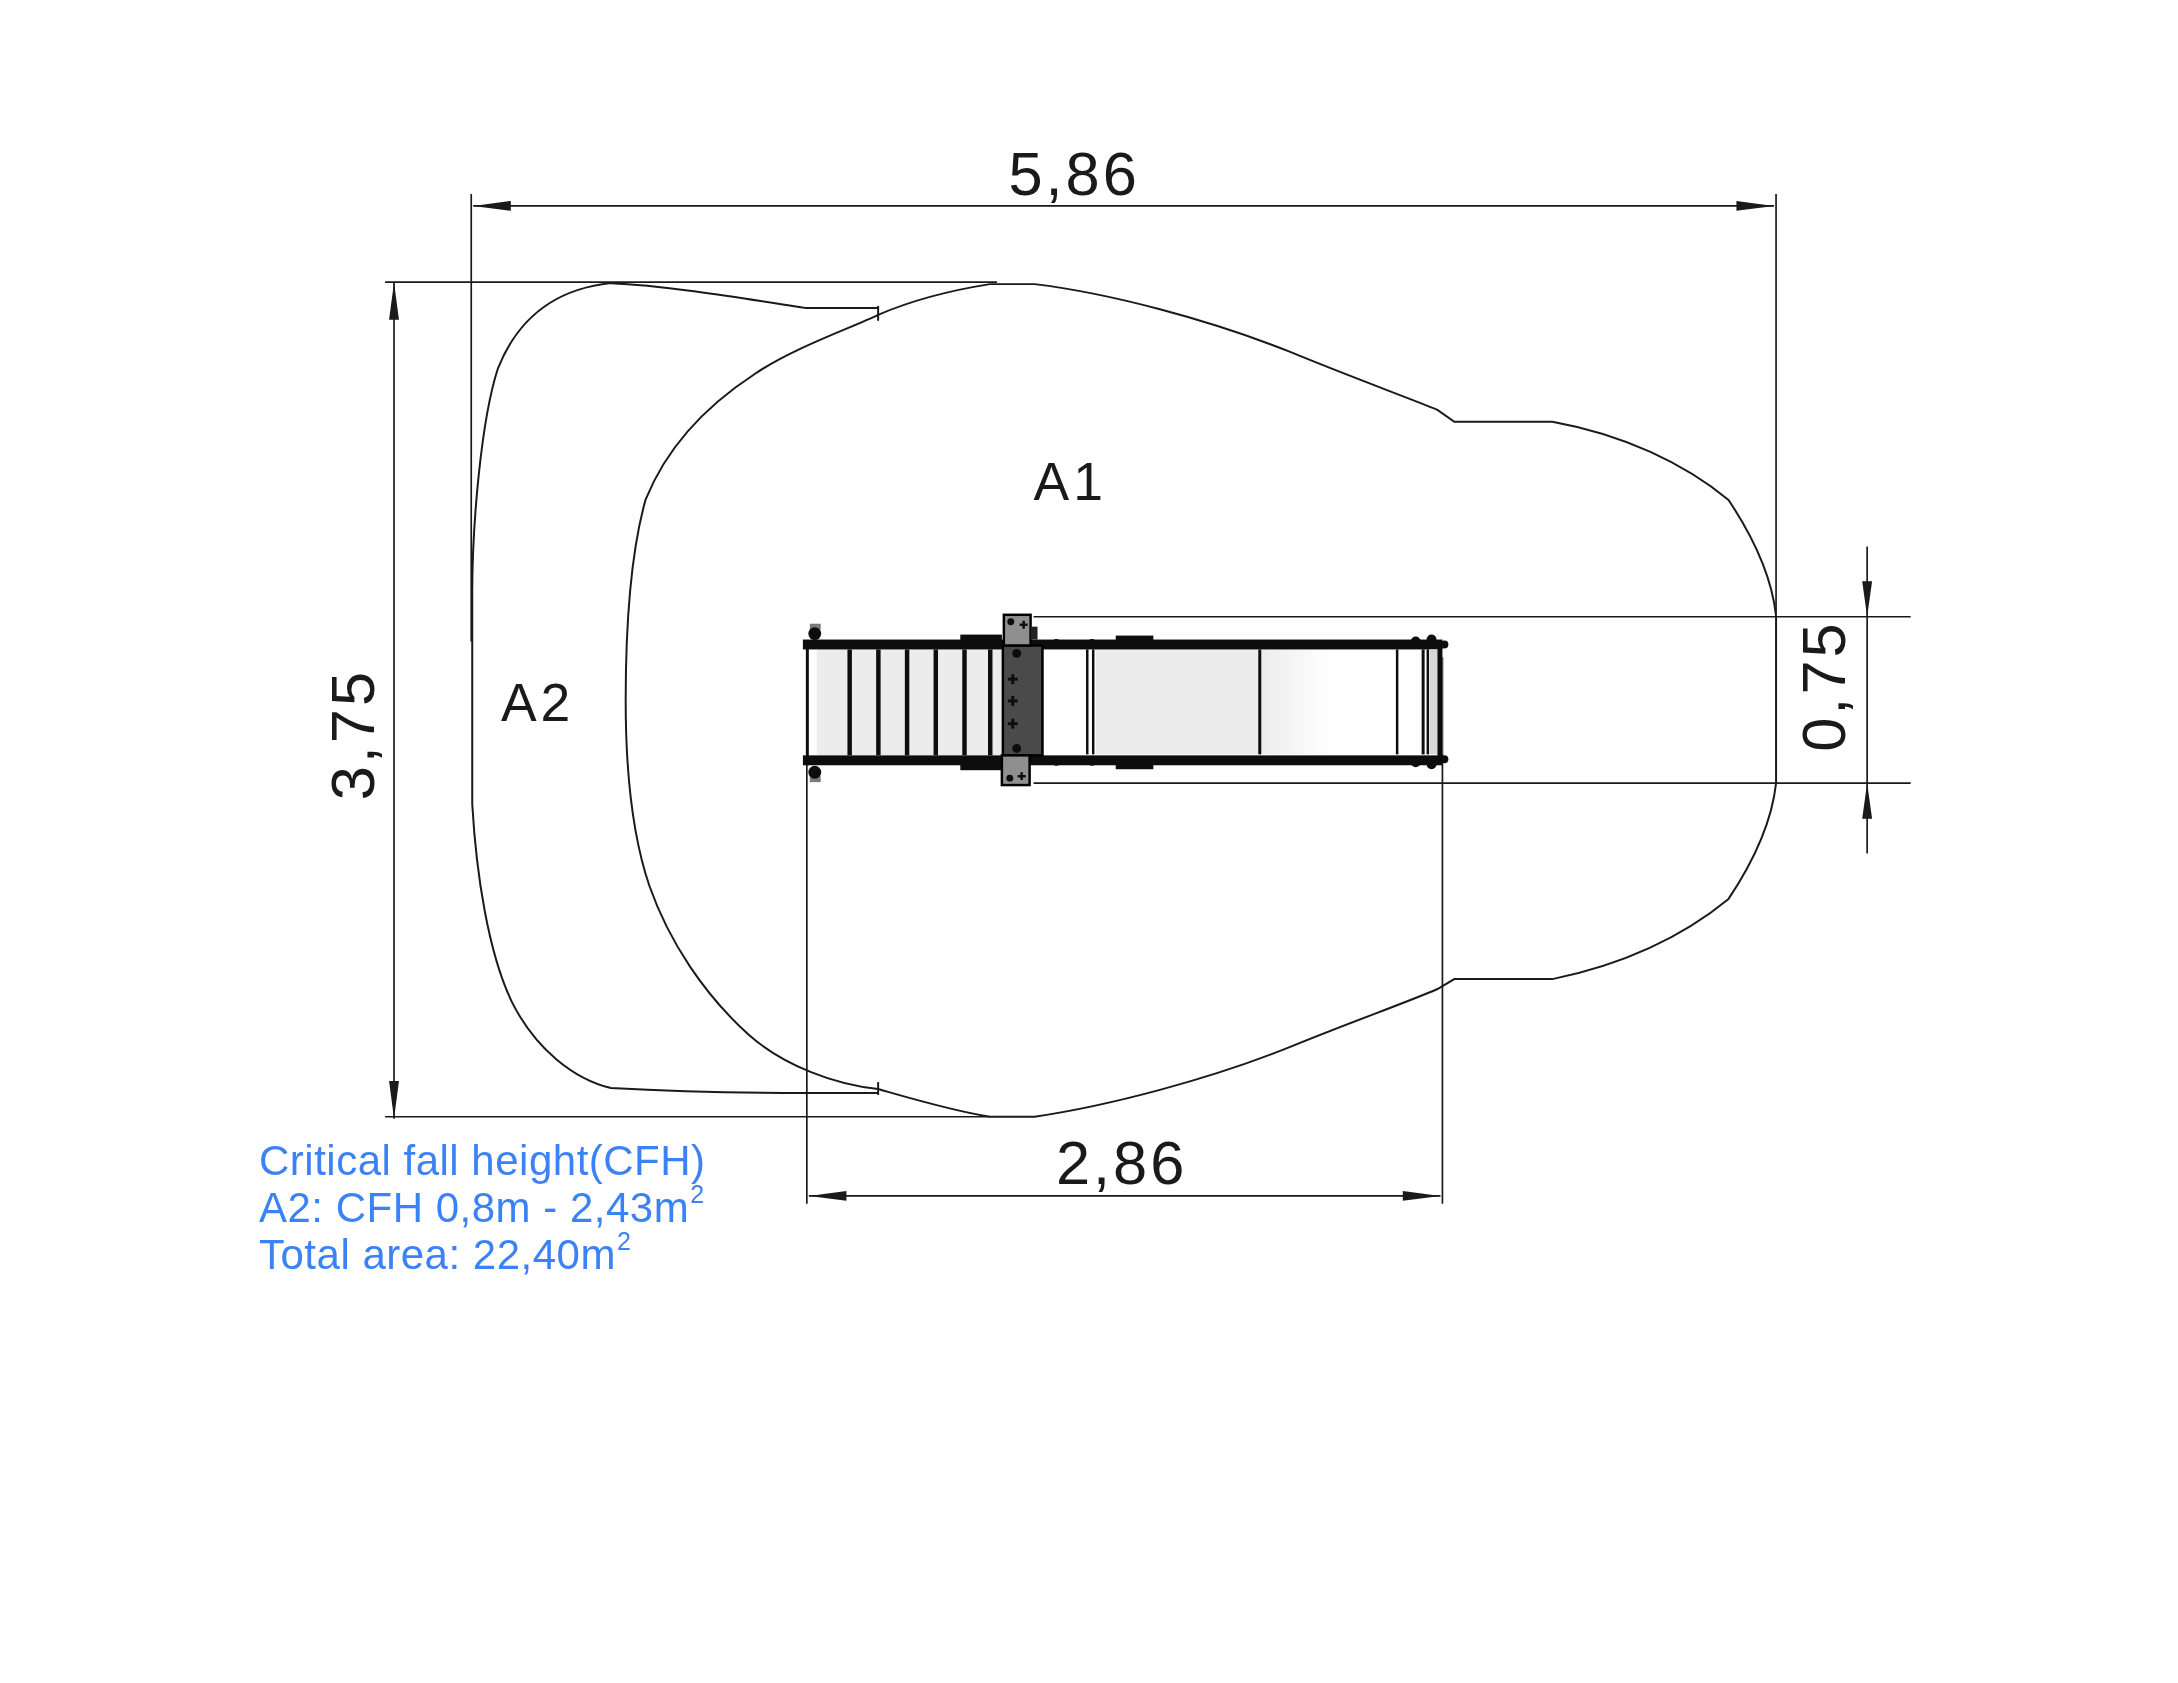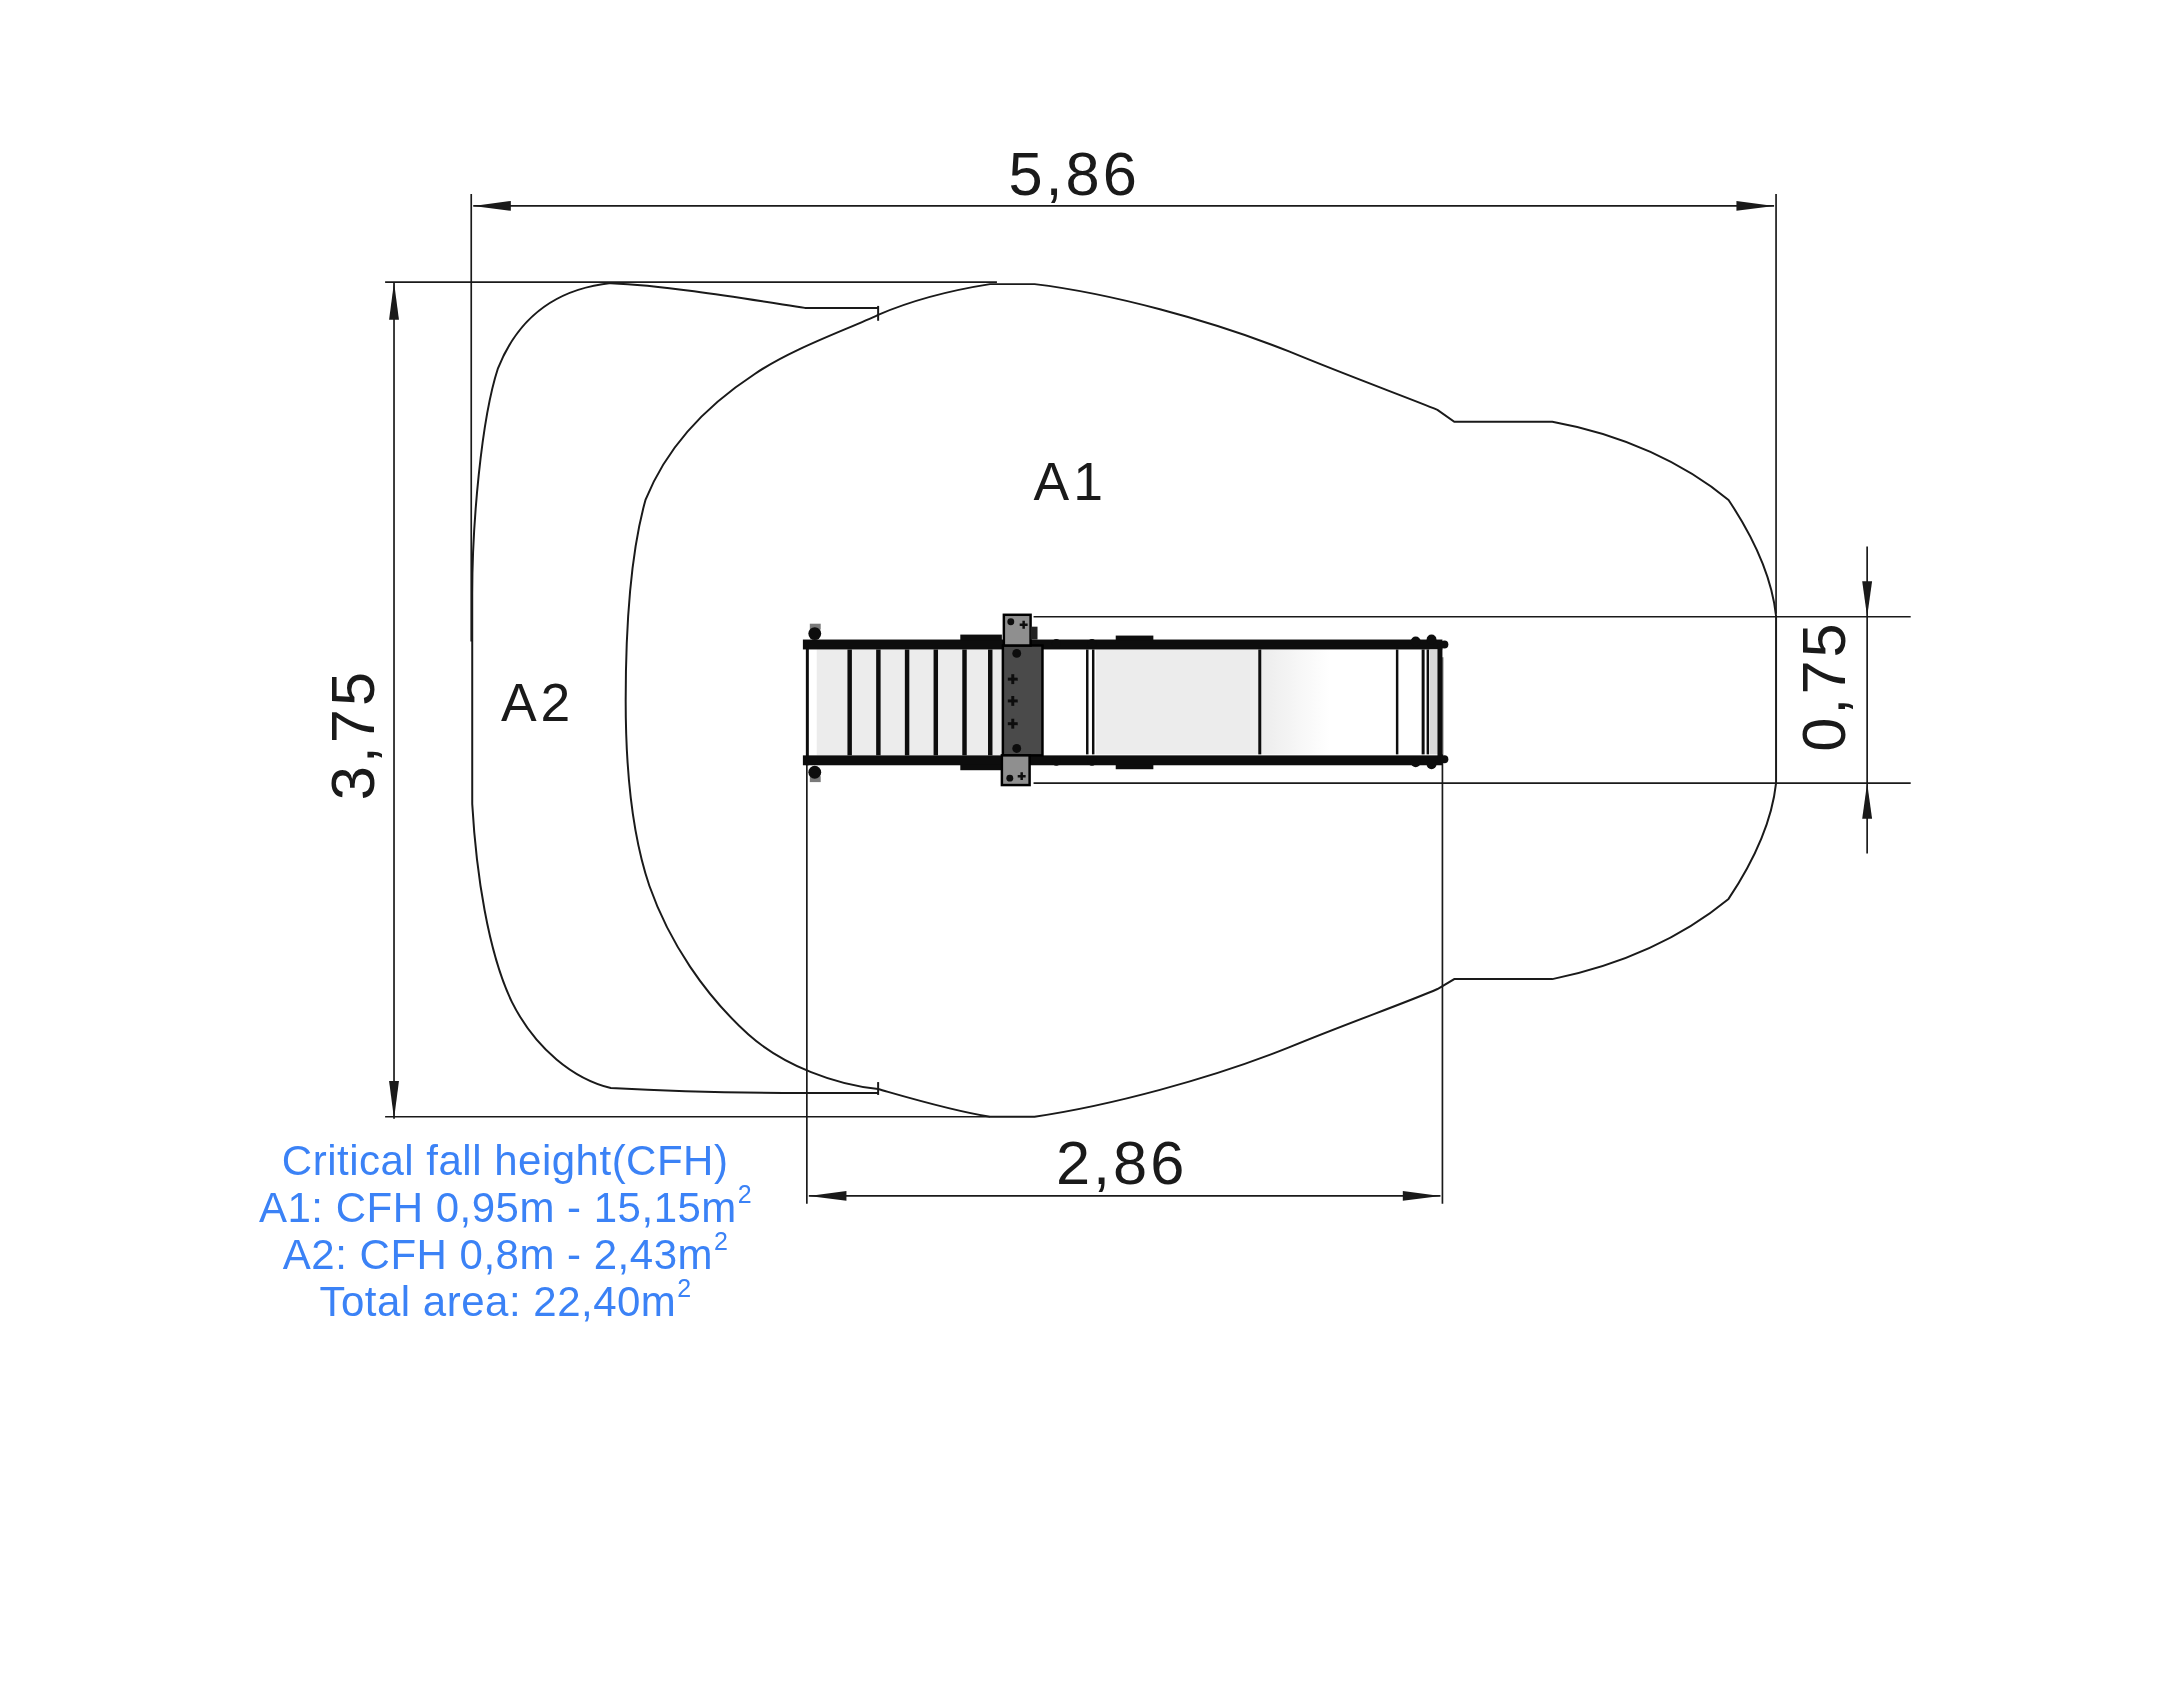--- a/index.html
+++ b/index.html
@@ -1,17 +1,17 @@
 <!DOCTYPE html>
 <html><head>
 <meta charset="utf-8">
 <style>
   html,body{margin:0;padding:0;background:#fff;}
   #stage{position:relative;width:2178px;height:1683px;background:#fff;overflow:hidden;
-         font-family:"Liberation Sans", sans-serif;text-align:center;}
+         font-family:"Liberation Sans", sans-serif;}
   #cad{position:absolute;left:0;top:0;}
   .dim-text{font-family:"Liberation Sans", sans-serif;font-size:62px;fill:#1a1a1a;letter-spacing:3px;}
   .zone-text{font-family:"Liberation Sans", sans-serif;font-size:54px;fill:#1a1a1a;letter-spacing:4px;}
   #notes{position:absolute;left:259px;top:1137px;color:#3b82f6;font-size:42px;line-height:47px;
          letter-spacing:0.5px;white-space:nowrap;}
   #notes .note-line{height:47px;}
   #notes sup{font-size:25px;line-height:0;position:relative;top:-4px;margin-left:1px;}
 </style>
 </head>
 <body>
@@ -200,19 +200,18 @@
         <circle cx="1430" cy="770" r="5" fill="#0d0d0d"></circle>
         <circle cx="1446" cy="772" r="5" fill="#0d0d0d"></circle>
         <circle cx="1459" cy="651" r="4" fill="#0d0d0d"></circle>
         <circle cx="1459" cy="767" r="4" fill="#0d0d0d"></circle>
       </g>
     </g>
   </svg>
 
   <div id="notes">
     <div class="note-line"><span>Critical fall height(CFH)</span><sup></sup></div>
-    <div class="note-line"><span>A1: CFH 0,95m - 15,15m</span><sup>2</sup></div>
     <div class="note-line"><span>A2: CFH 0,8m - 2,43m</span><sup>2</sup></div>
     <div class="note-line"><span>Total area: 22,40m</span><sup>2</sup></div>
   </div>
 
 </div>
 
 
 </body></html>

